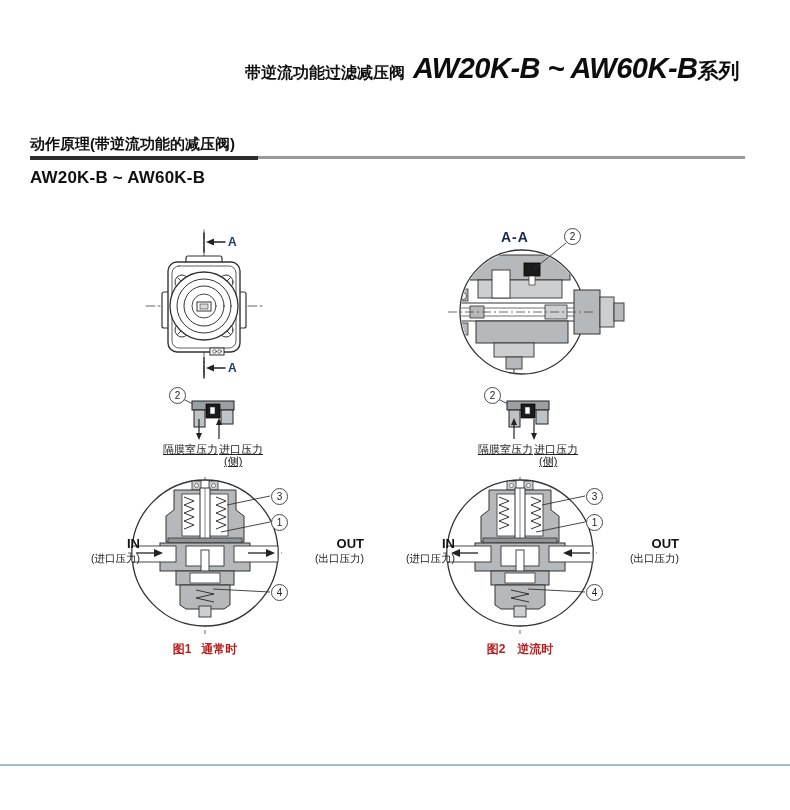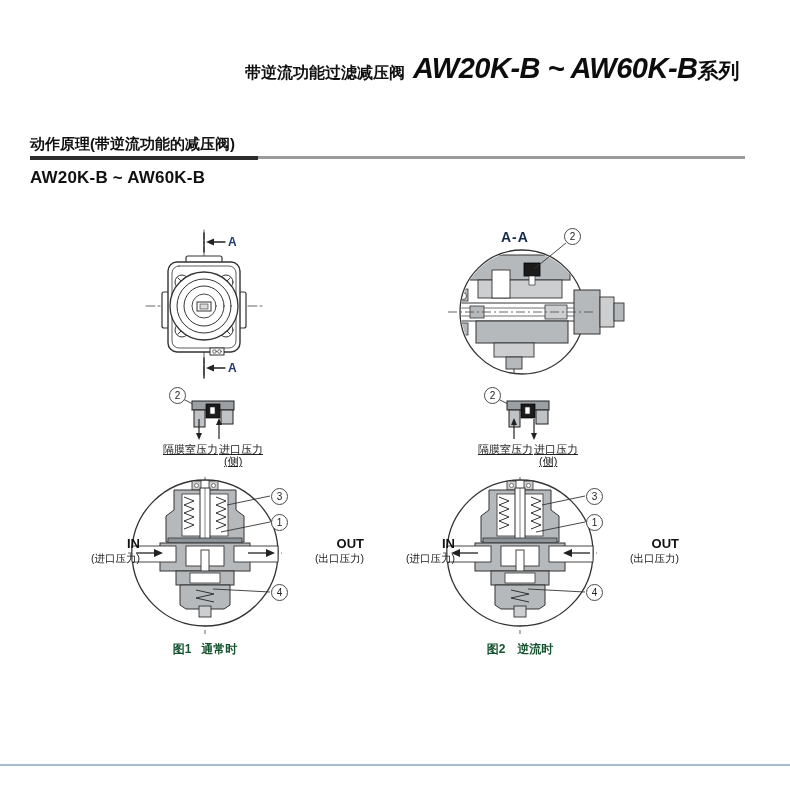--- a/index.html
+++ b/index.html
@@ -26,21 +26,21 @@
   .aalabel{font-size:14px;font-weight:bold;color:#15294d;letter-spacing:1px;}
   .callout{
     width:15px;height:15px;border:1.2px solid #4a4a4a;border-radius:50%;
     font-size:10px;line-height:15px;text-align:center;color:#222;background:#fff;
     font-family:"Liberation Sans",sans-serif;
   }
   .dlabel{font-size:11px;color:#222;white-space:nowrap;text-decoration:underline;}
   .inout{text-align:right;}
   .inout .big{font-size:13px;font-weight:bold;color:#111;line-height:13px;}
   .inout .sub{font-size:10.5px;color:#222;margin-top:2px;white-space:nowrap;}
-  .figcap{display:flex;justify-content:center;gap:10px;font-size:12px;font-weight:bold;color:#14532d;}
+  .figcap{display:flex;justify-content:center;gap:10px;font-size:12px;font-weight:bold;color:#b91c1c;}
 
   
   .bodytext{left:35px;top:699px;width:730px;font-size:12.5px;color:#2e2e2e;}
   .bodytext div{line-height:19px;white-space:nowrap;}
 
   .footer-rule{left:0;top:764px;width:790px;height:2px;background:#a5bdd3;}
 </style>
 </head>
 <body>
 

